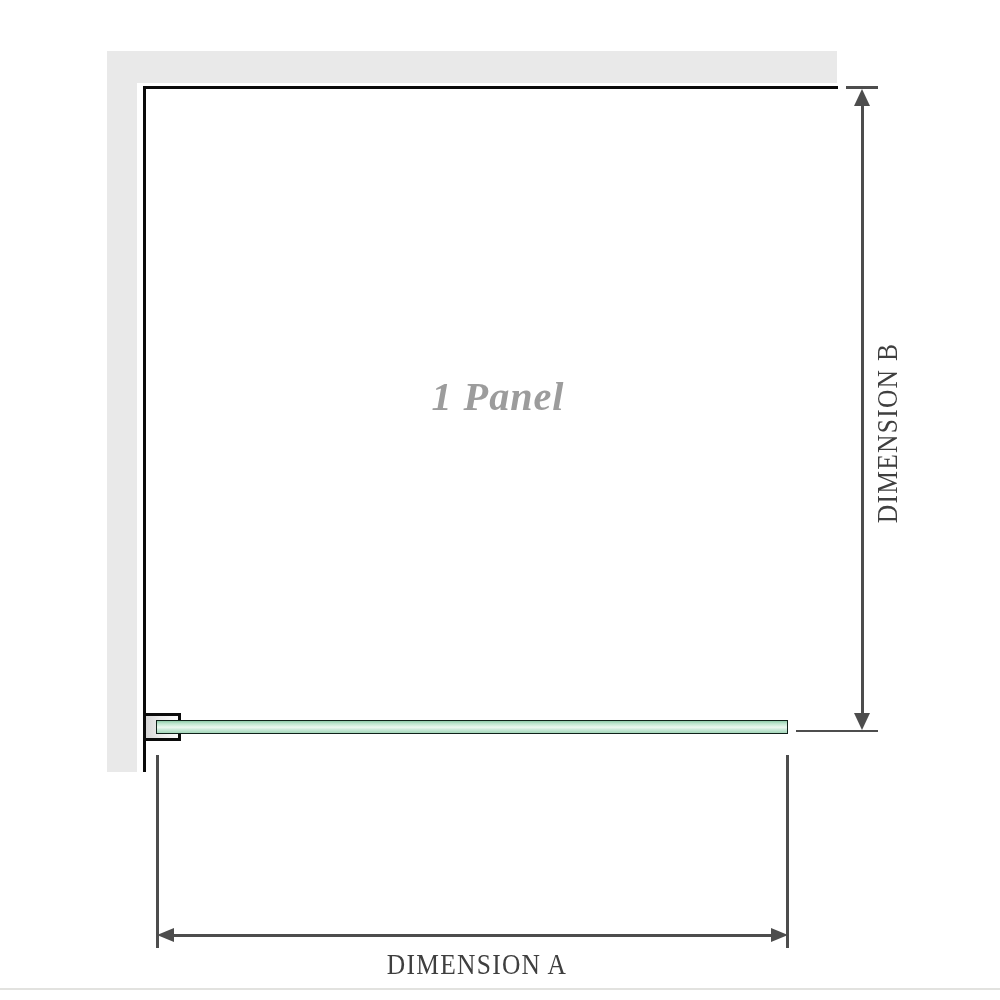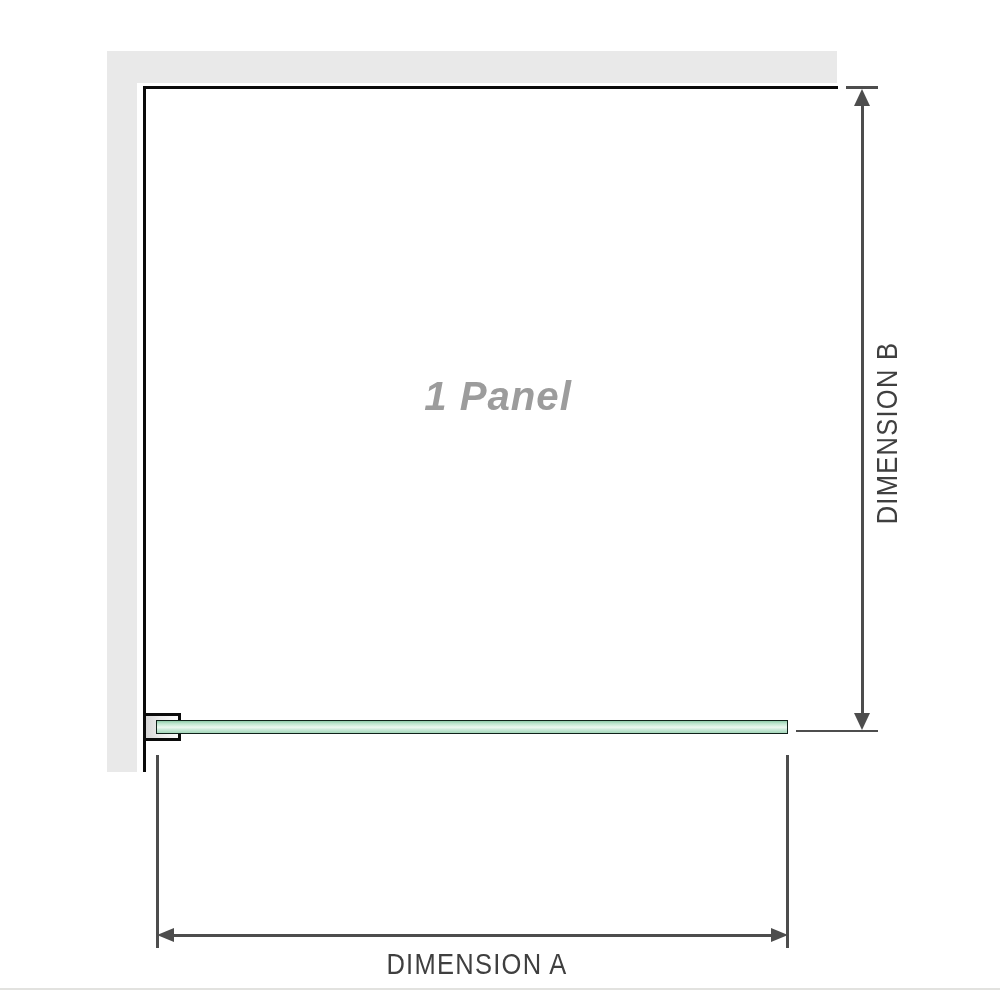--- a/index.html
+++ b/index.html
@@ -1,18 +1,18 @@
 <!DOCTYPE html>
 <html><head>
 <meta charset="utf-8">
 <style>
   html,body{margin:0;padding:0;background:#ffffff;}
   .canvas{
     position:relative;width:1000px;height:1000px;background:#ffffff;overflow:hidden;
-    font-family:Liberation Sans, sans-serif;
+    font-family:Liberation Serif, serif;
   }
   .abs{position:absolute;}
 
   
   .wall{background:#e9e9e9;}
   .wall-v{left:107px;top:51px;width:30px;height:721px;}
   .wall-h{left:107px;top:51px;width:730px;height:32px;}
 
   
   .edge{background:#0a0a0a;}

